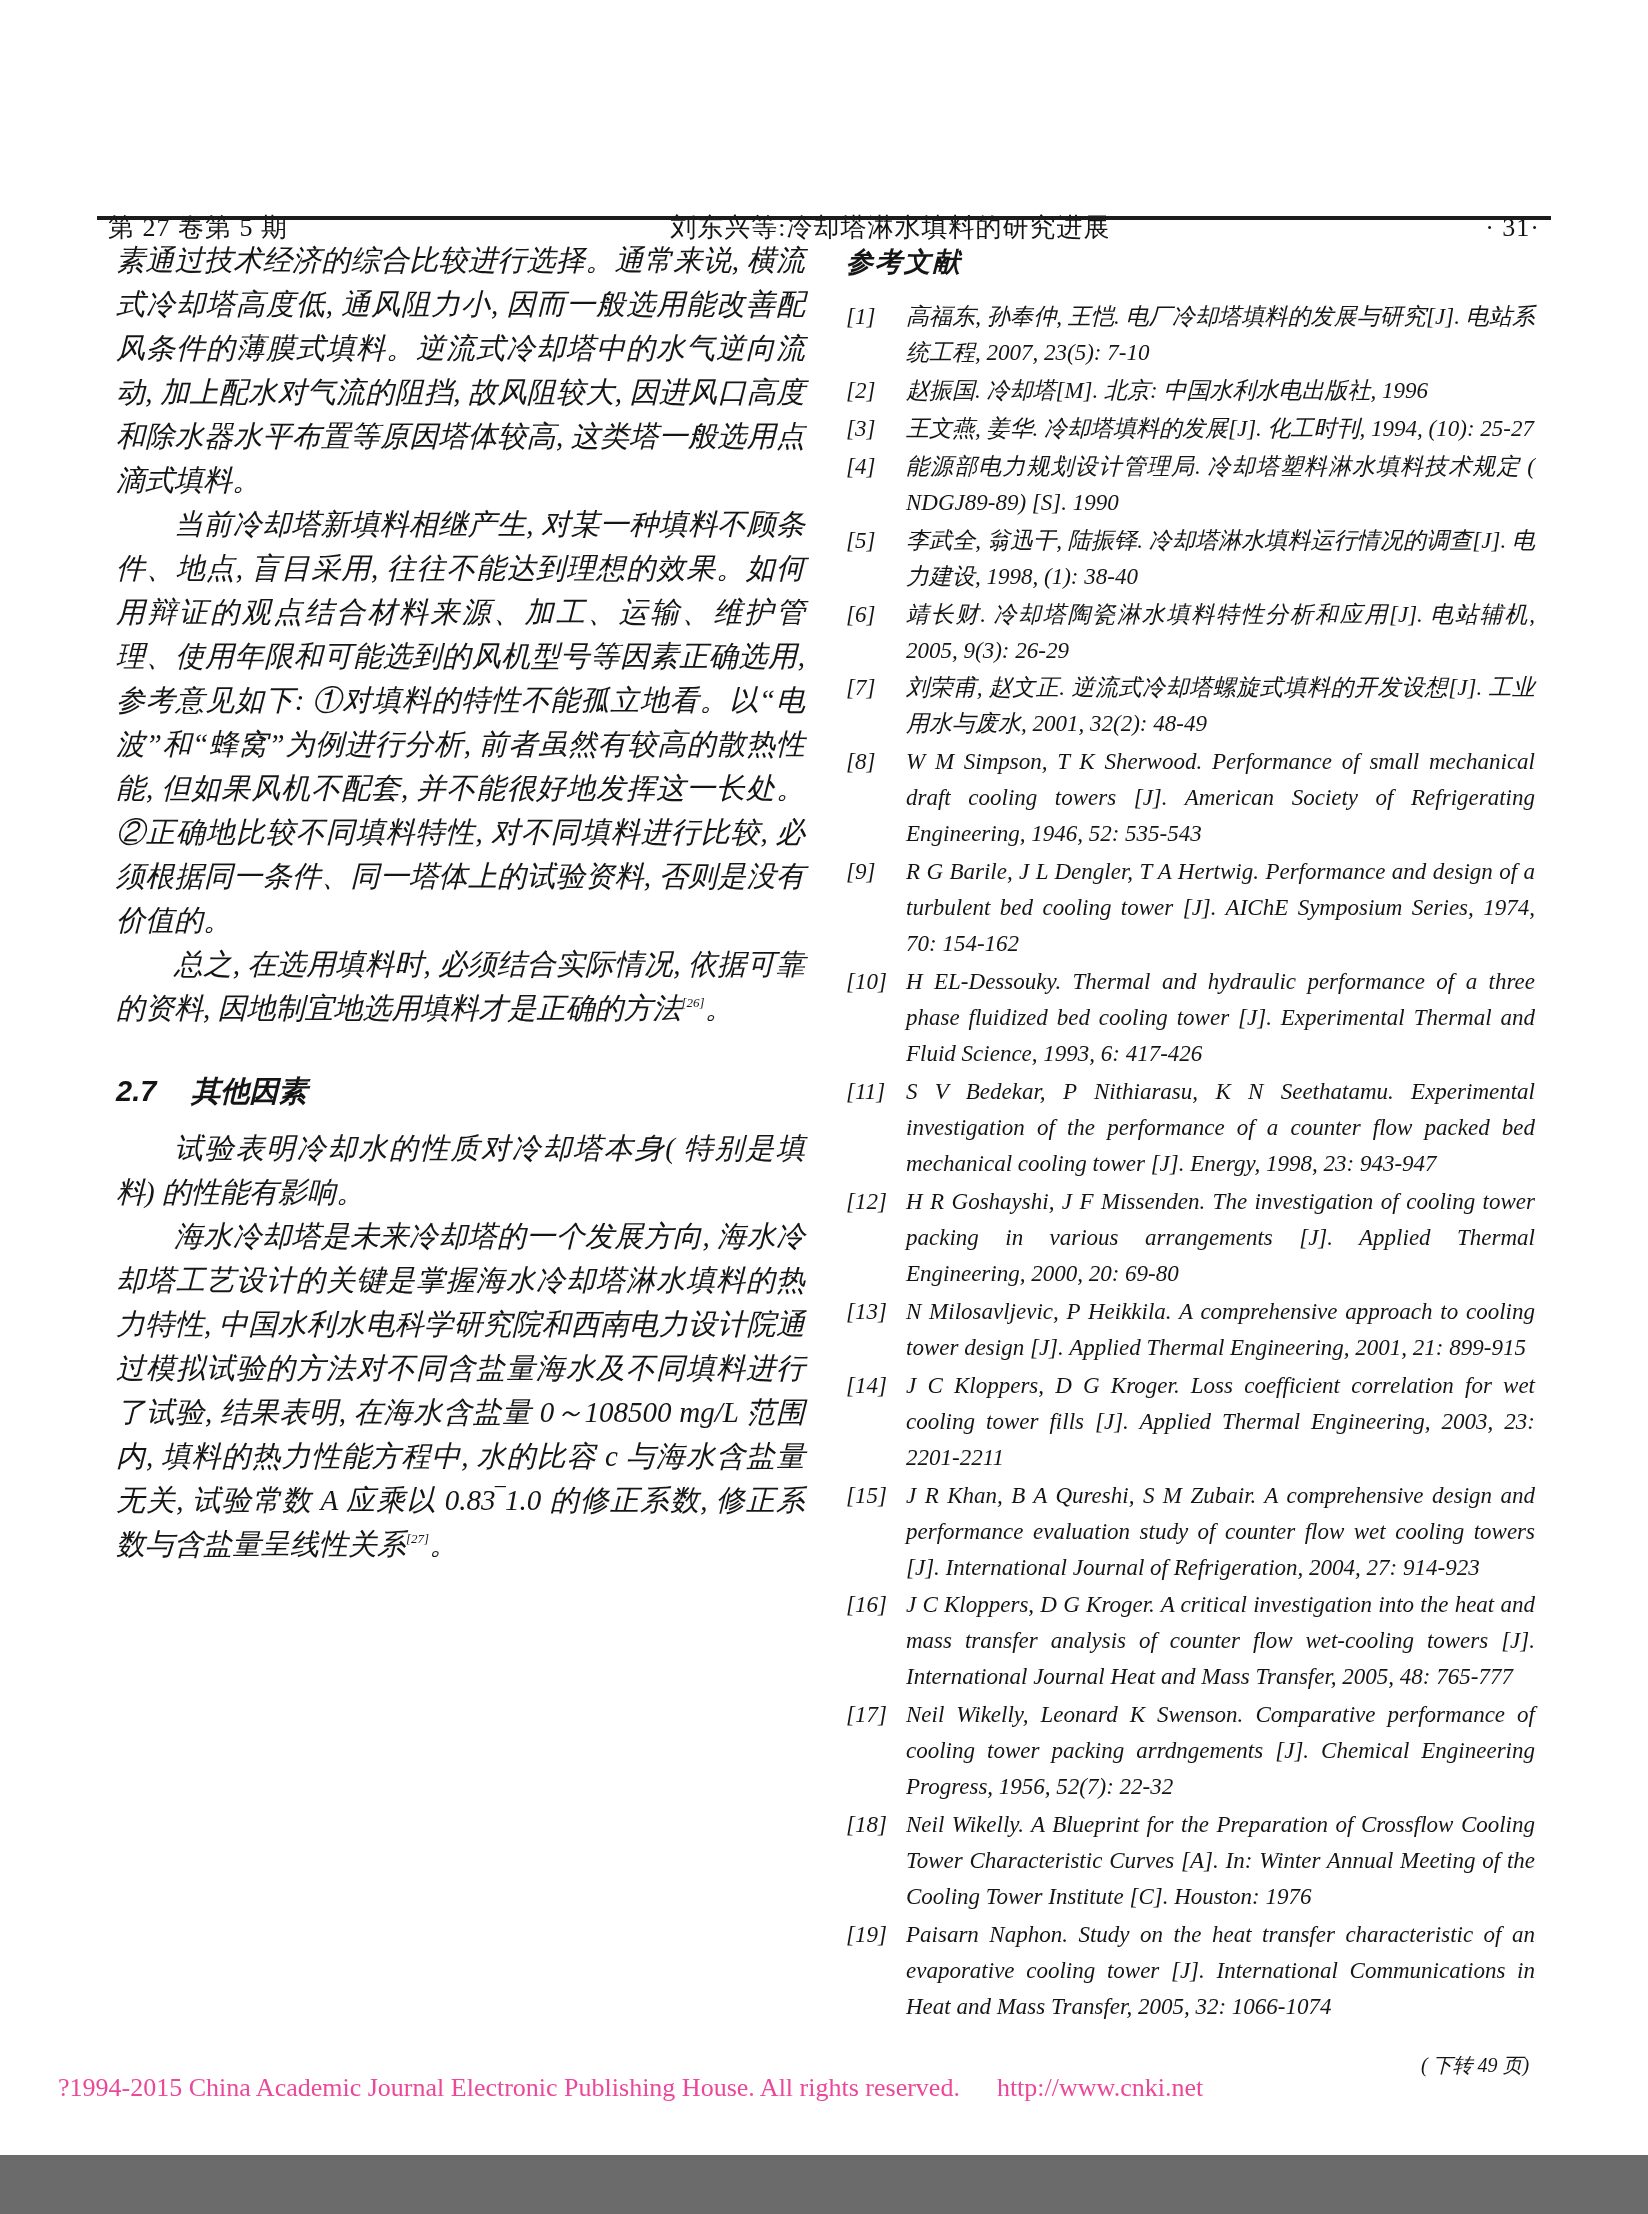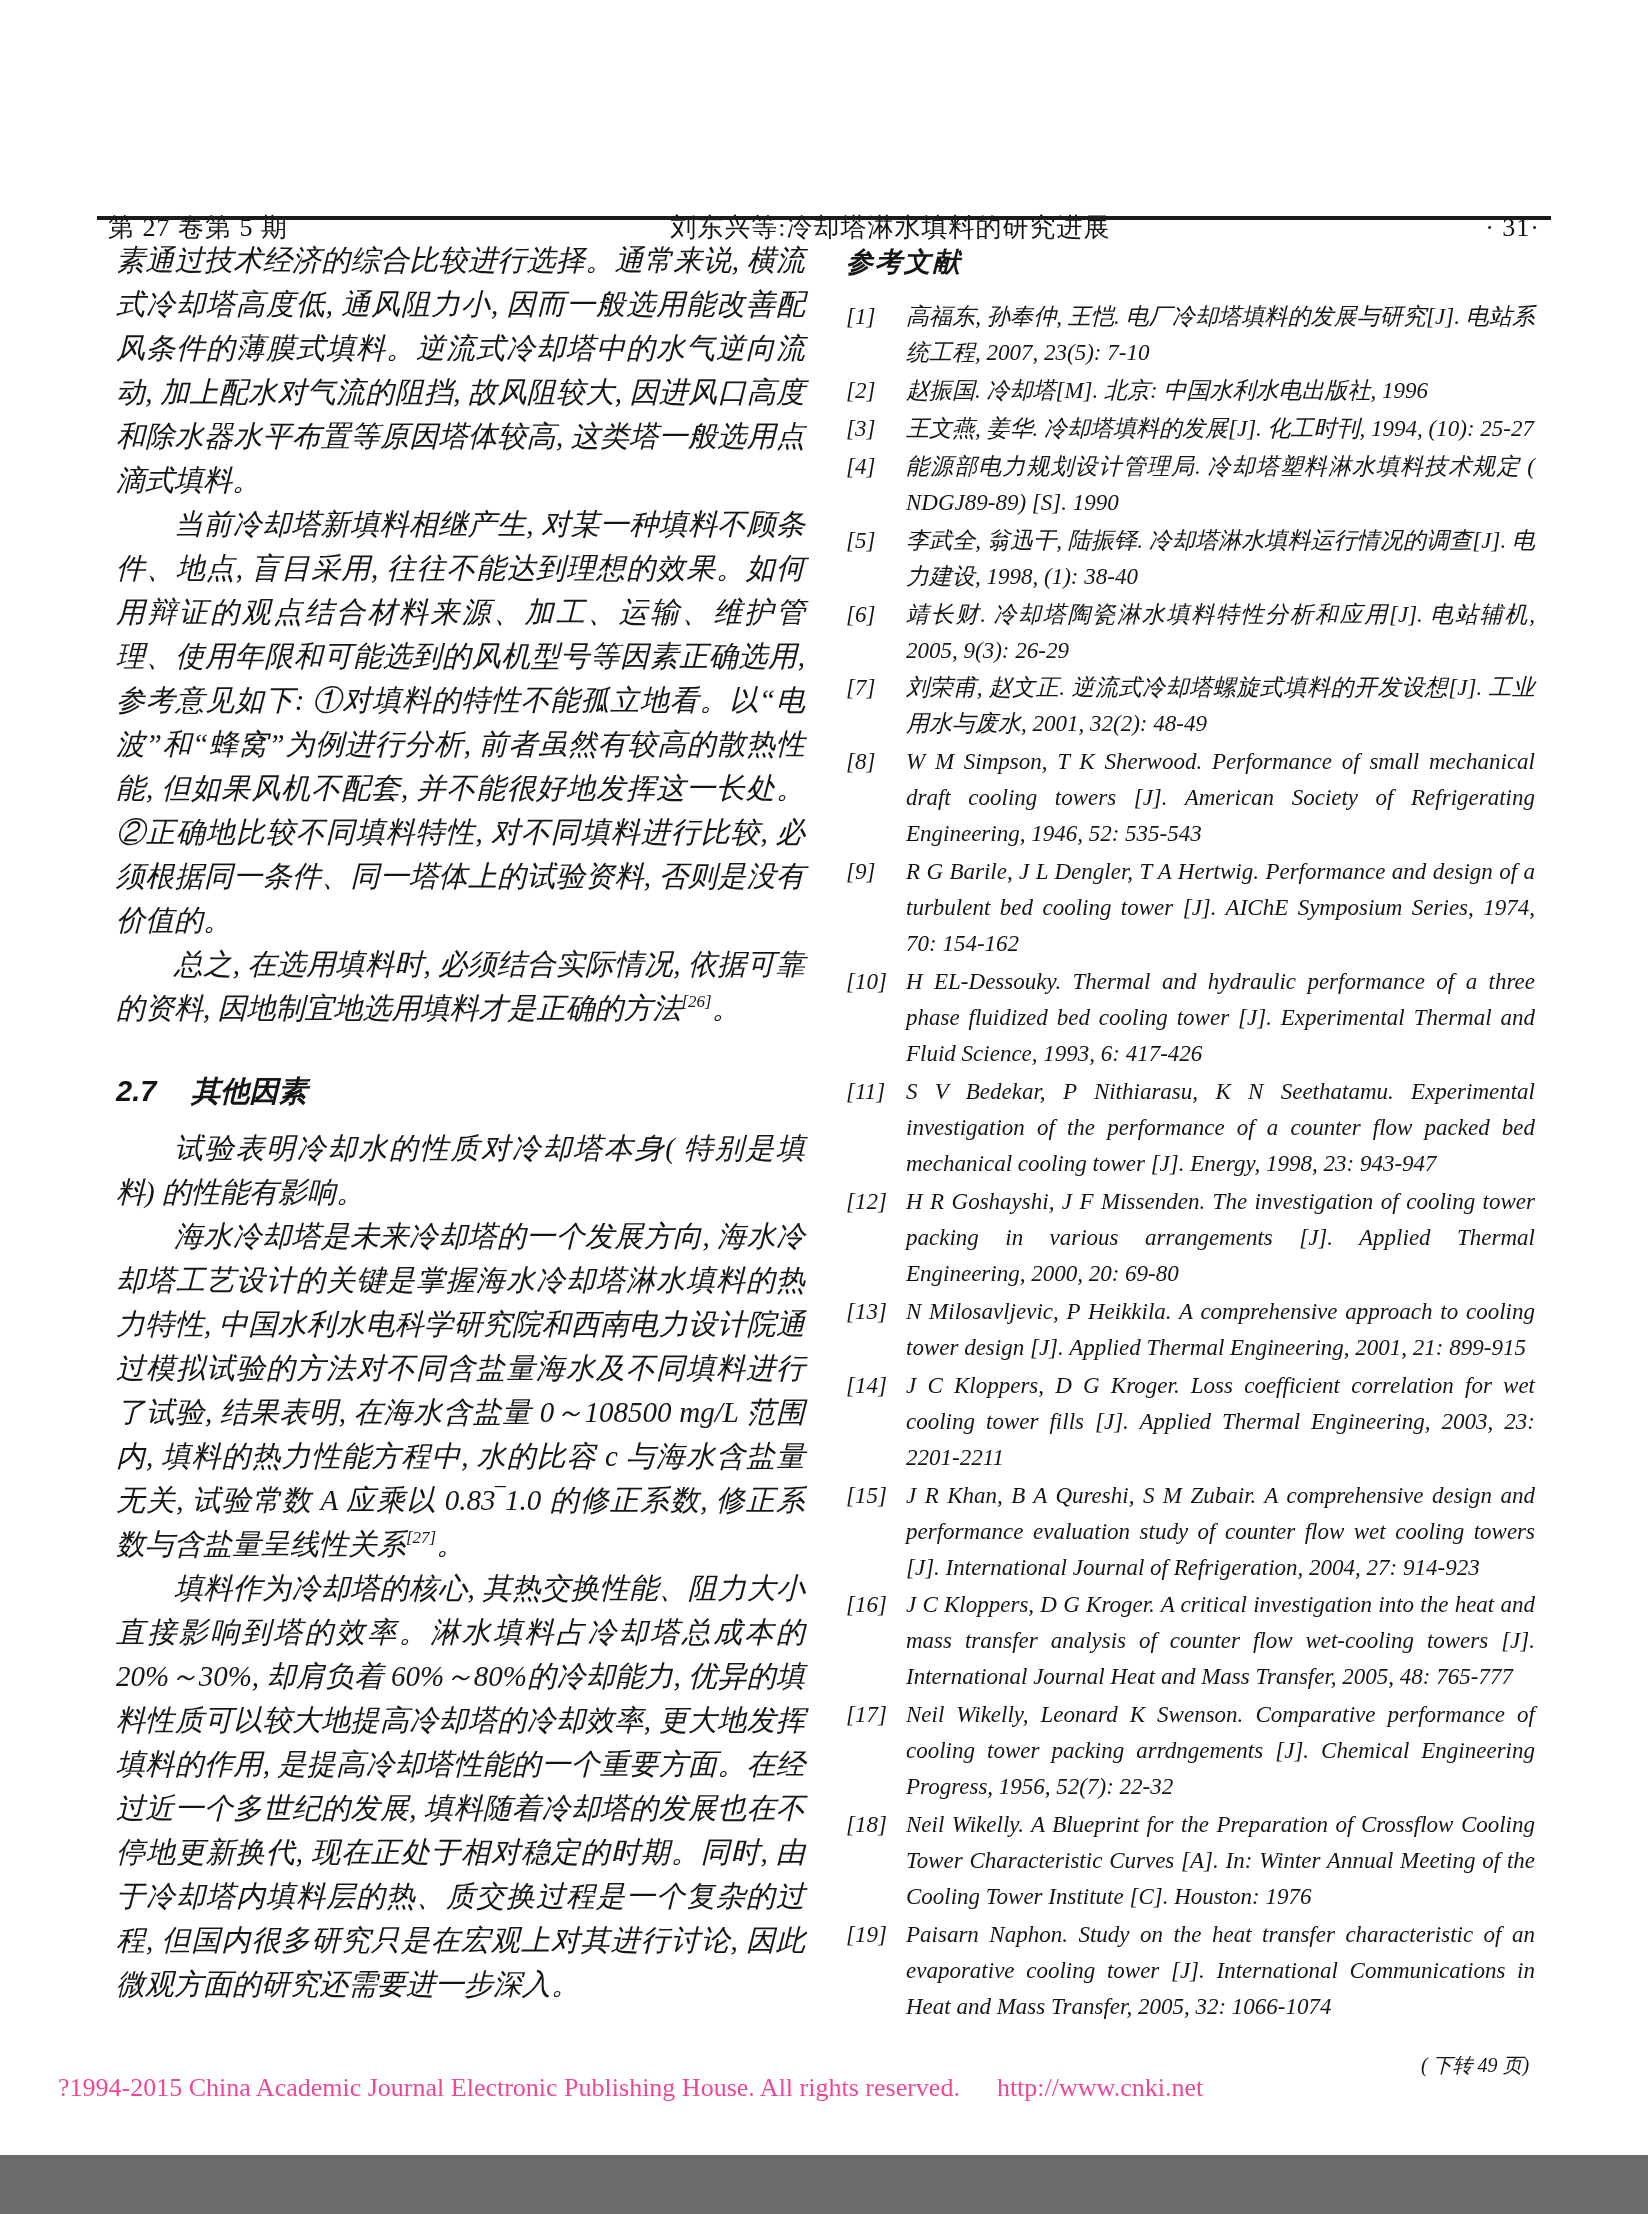--- a/index.html
+++ b/index.html
@@ -32,21 +32,21 @@
     display:flex;gap:41px;
   }
   .col{width:689px;box-sizing:border-box;font-style:italic;}
   
   .para{
     font-size:29px;line-height:44px;
     text-align:justify;text-justify:inter-ideograph;
     margin:0;
   }
   .para.indent{text-indent:2em;}
-  .para sup{font-size:17px;line-height:0;}
+  .para sup{font-size:13px;line-height:0;}
   .h-sub{
     font-size:29px;font-weight:bold;
     margin:42px 0 13.5px 0;
     font-family:"Liberation Sans","DejaVu Sans",sans-serif;
   }
   .h-sub .h-num{margin-right:1.2em;}
   .h-main{
     font-size:36px;font-weight:bold;
     margin:50px 0 56px 0;
     font-family:"Liberation Sans","DejaVu Sans",sans-serif;
@@ -92,21 +92,20 @@
   <div class="header-rule"></div>
 
   <div class="columns">
     <div class="col" id="left-col">
         <p class="para">素通过技术经济的综合比较进行选择。通常来说, 横流式冷却塔高度低, 通风阻力小, 因而一般选用能改善配风条件的薄膜式填料。逆流式冷却塔中的水气逆向流动, 加上配水对气流的阻挡, 故风阻较大, 因进风口高度和除水器水平布置等原因塔体较高, 这类塔一般选用点滴式填料。</p>
         <p class="para indent">当前冷却塔新填料相继产生, 对某一种填料不顾条件、地点, 盲目采用, 往往不能达到理想的效果。如何用辩证的观点结合材料来源、加工、运输、维护管理、使用年限和可能选到的风机型号等因素正确选用, 参考意见如下: ①对填料的特性不能孤立地看。以“电波”和“蜂窝”为例进行分析, 前者虽然有较高的散热性能, 但如果风机不配套, 并不能很好地发挥这一长处。②正确地比较不同填料特性,  对不同填料进行比较, 必须根据同一条件、同一塔体上的试验资料, 否则是没有价值的。</p>
         <p class="para indent">总之, 在选用填料时, 必须结合实际情况, 依据可靠的资料, 因地制宜地选用填料才是正确的方法<sup>[26]</sup>。</p>
         <div class="h-sub"><span class="h-num">2.7</span><span>其他因素</span></div>
         <p class="para indent">试验表明冷却水的性质对冷却塔本身( 特别是填料) 的性能有影响。</p>
         <p class="para indent">海水冷却塔是未来冷却塔的一个发展方向, 海水冷却塔工艺设计的关键是掌握海水冷却塔淋水填料的热力特性, 中国水利水电科学研究院和西南电力设计院通过模拟试验的方法对不同含盐量海水及不同填料进行了试验, 结果表明, 在海水含盐量 0～108500 mg/L 范围内, 填料的热力性能方程中, 水的比容 c 与海水含盐量无关,  试验常数 A 应乘以 0.83‾1.0 的修正系数, 修正系数与含盐量呈线性关系<sup>[27]</sup>。</p>
-        <p class="para indent">填料作为冷却塔的核心, 其热交换性能、阻力大小直接影响到塔的效率。淋水填料占冷却塔总成本的 20%～30%, 却肩负着 60%～80%的冷却能力, 优异的填料性质可以较大地提高冷却塔的冷却效率, 更大地发挥填料的作用,  是提高冷却塔性能的一个重要方面。在经过近一个多世纪的发展, 填料随着冷却塔的发展也在不停地更新换代, 现在正处于相对稳定的时期。同时, 由于冷却塔内填料层的热、质交换过程是一个复杂的过程, 但国内很多研究只是在宏观上对其进行讨论, 因此微观方面的研究还需要进一步深入。</p>
       </div>
     <div class="col">
       <div class="ref-heading">参考文献</div>
       <div id="ref-list">
           <div class="ref-item">
             <span class="ref-label">[1]</span>
             <span class="ref-text">高福东, 孙奉仲, 王恺. 电厂冷却塔填料的发展与研究[J]. 电站系统工程, 2007, 23(5): 7-10</span>
           </div>
           <div class="ref-item">
             <span class="ref-label">[2]</span>

